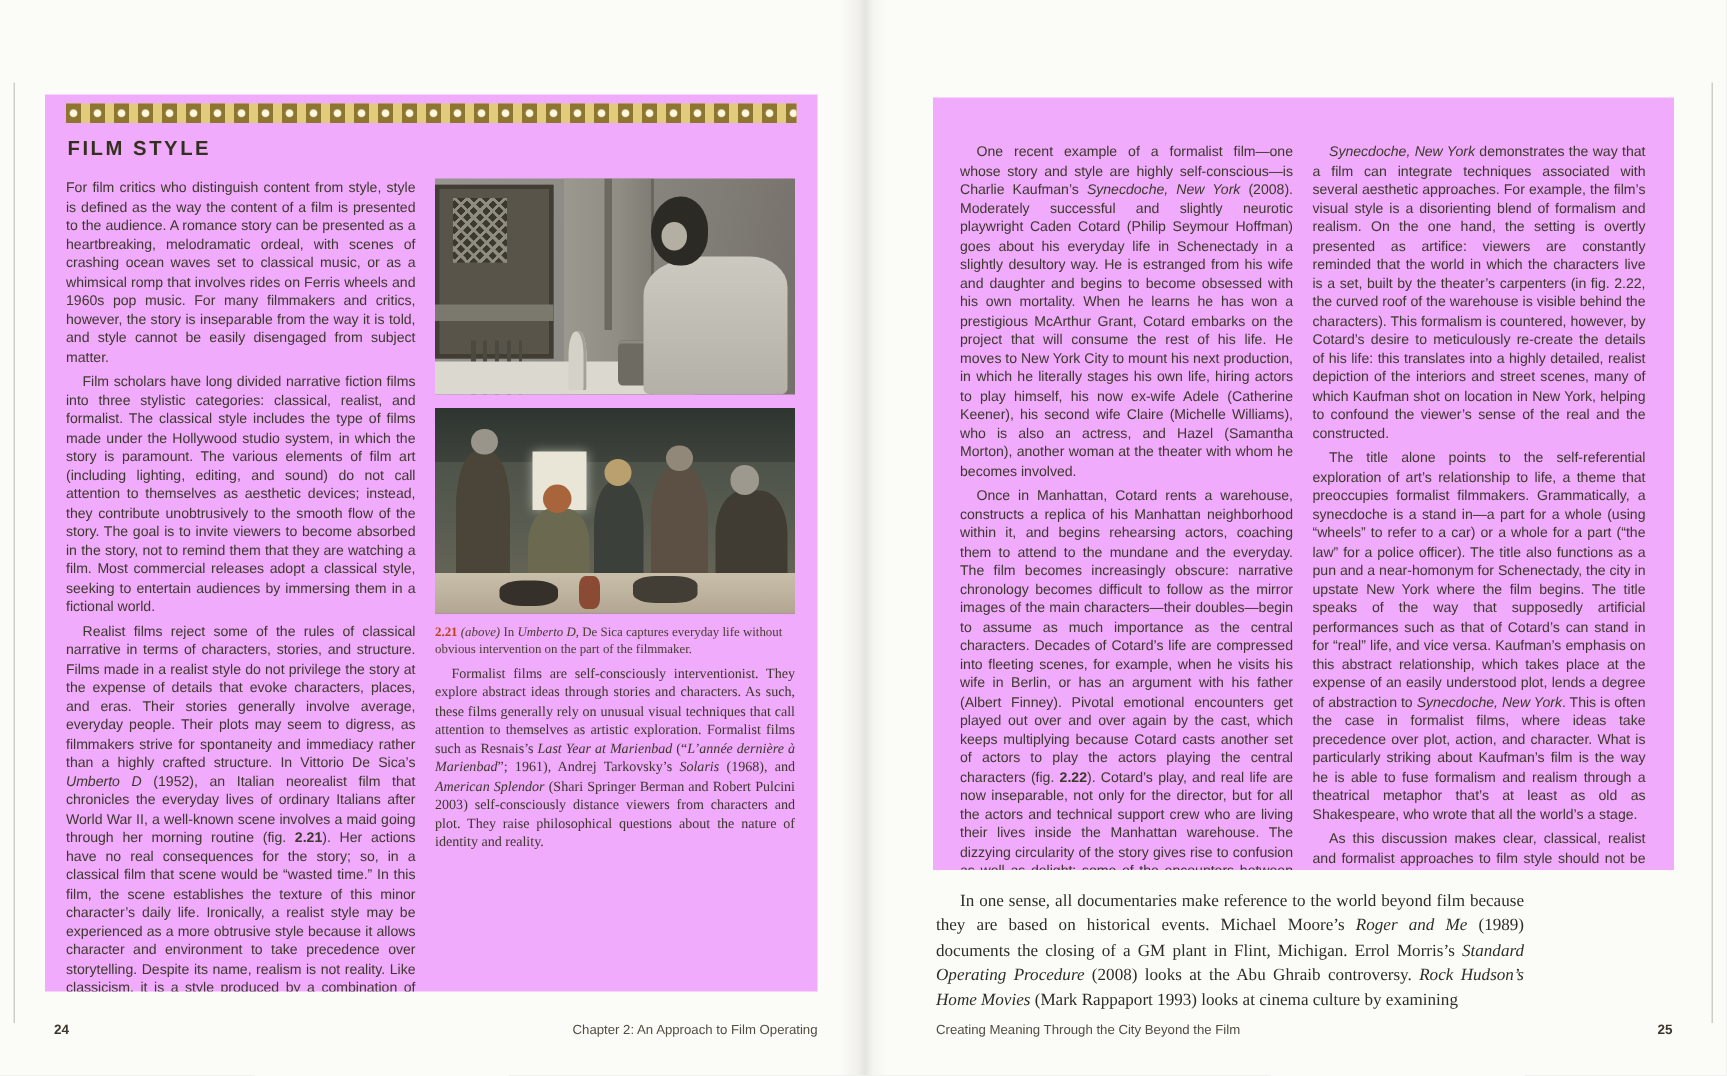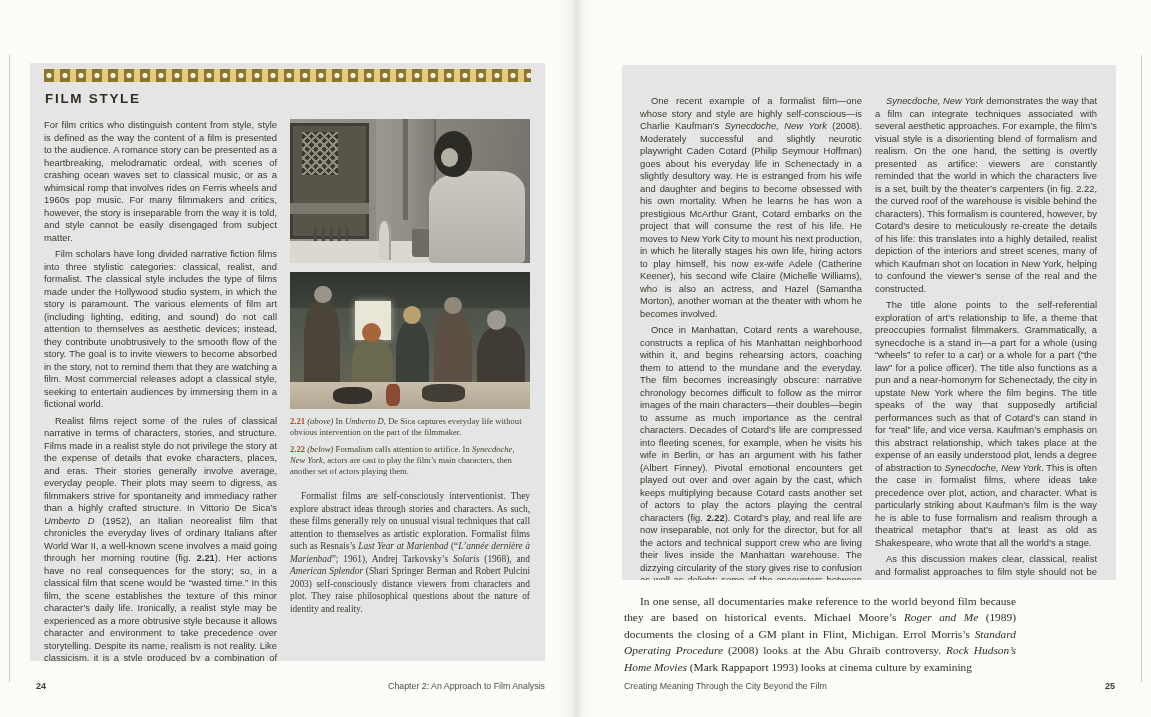--- a/index.html
+++ b/index.html
@@ -6,21 +6,21 @@
   .spread{
     position:relative;width:1151px;height:717px;background:#fbfbf8;
     font-family:"Liberation Sans", sans-serif;color:#3c382b;overflow:hidden;
   }
   .page-edge{position:absolute;width:1px;background:rgba(125,120,105,.35);top:55px;bottom:35px;}
   .edge-left{left:9px;}
   .edge-right{right:9px;}
   .spine{position:absolute;left:560px;top:0;width:32px;height:100%;
     background:linear-gradient(90deg,rgba(0,0,0,0) 0%,rgba(95,90,72,.07) 38%,rgba(95,90,72,.14) 52%,rgba(95,90,72,.04) 70%,rgba(0,0,0,0) 100%);}
 
-  .tan-box{position:absolute;background:#e5e5e5;box-sizing:border-box;overflow:hidden;}
+  .tan-box{position:absolute;background:#f0abfc;box-sizing:border-box;overflow:hidden;}
   .left-box{left:30px;top:63px;width:515px;height:598px;padding:4px 14px 10px 14px;}
   .right-box{left:622px;top:65px;width:494px;height:515px;padding:30px 18px 16px 18px;}
 
   .film-strip{height:13px;margin:2px 0 9px 0;
     background-color:#e3cb7e;
     background-image:
       radial-gradient(circle at 5px 6.5px, #fdf7e0 2.2px, rgba(0,0,0,0) 2.9px),
       repeating-linear-gradient(90deg,#8f7630 0 10px, rgba(0,0,0,0) 10px 16px);
     background-size:16px 13px, 16px 13px;background-repeat:repeat-x;}
 
@@ -138,21 +138,20 @@
           <div class="shape sc-body sc-m2-body"></div>
           <div class="shape sc-head sc-m2-head"></div>
           <div class="shape sc-body sc-m3-body"></div>
           <div class="shape sc-head sc-m3-head"></div>
           <div class="shape sc-table"></div>
           <div class="shape sc-obj1"></div>
           <div class="shape sc-obj2"></div>
           <div class="shape sc-obj3"></div>
         </div>
         <p class="caption"><span class="seg-num">2.21</span><span class="seg-i"> (above)</span><span>  In </span><span class="seg-i">Umberto D</span><span>, De Sica captures everyday life without obvious intervention on the part of the filmmaker.</span></p>
-        <p class="caption last"><span class="seg-num">2.22</span><span class="seg-i"> (below)</span><span>  Formalism calls attention to artifice. In </span><span class="seg-i">Synecdoche, New York</span><span>, actors are cast to play the film’s main characters, then another set of actors playing them.</span></p>
         <p class="body-p indent"><span>Formalist films are self-consciously interventionist. They explore abstract ideas through stories and characters. As such, these films generally rely on unusual visual techniques that call attention to themselves as artistic exploration. Formalist films such as Resnais’s </span><span class="seg-i">Last Year at Marienbad</span><span> (“</span><span class="seg-i">L’année dernière à Marienbad</span><span>”; 1961), Andrej Tarkovsky’s </span><span class="seg-i">Solaris</span><span> (1968), and </span><span class="seg-i">American Splendor</span><span> (Shari Springer Berman and Robert Pulcini 2003) self-consciously distance viewers from characters and plot. They raise philosophical questions about the nature of identity and reality.</span></p>
       </div>
     </div>
   </div>
 
   <div class="tan-box right-box">
     <div class="columns">
       <div class="colC">
         <p class="body-p indent"><span>One recent example of a formalist film—one whose story and style are highly self-conscious—is Charlie Kaufman’s </span><span class="seg-i">Synecdoche, New York</span><span> (2008). Moderately successful and slightly neurotic playwright Caden Cotard (Philip Seymour Hoffman) goes about his everyday life in Schenectady in a slightly desultory way. He is estranged from his wife and daughter and begins to become obsessed with his own mortality. When he learns he has won a prestigious McArthur Grant, Cotard embarks on the project that will consume the rest of his life. He moves to New York City to mount his next production, in which he literally stages his own life, hiring actors to play himself, his now ex-wife Adele (Catherine Keener), his second wife Claire (Michelle Williams), who is also an actress, and Hazel (Samantha Morton), another woman at the theater with whom he becomes involved.</span></p>
         <p class="body-p indent"><span>Once in Manhattan, Cotard rents a warehouse, constructs a replica of his Manhattan neighborhood within it, and begins rehearsing actors, coaching them to attend to the mundane and the everyday. The film becomes increasingly obscure: narrative chronology becomes difficult to follow as the mirror images of the main characters—their doubles—begin to assume as much importance as the central characters. Decades of Cotard’s life are compressed into fleeting scenes, for example, when he visits his wife in Berlin, or has an argument with his father (Albert Finney). Pivotal emotional encounters get played out over and over again by the cast, which keeps multiplying because Cotard casts another set of actors to play the actors playing the central characters (fig. </span><span class="seg-b">2.22</span><span>). Cotard’s play, and real life are now inseparable, not only for the director, but for all the actors and technical support crew who are living their lives inside the Manhattan warehouse. The dizzying circularity of the story gives rise to confusion as well as delight: some of the encounters between and among actors who play one another are absurdly hilarious. In his review of the film, Roger Ebert claims that viewers need to see this film twice: “I watched it the first time and knew it was a great film and that I had not mastered it.”</span></p>
@@ -163,16 +162,16 @@
         <p class="body-p indent"><span>As this discussion makes clear, classical, realist and formalist approaches to film style should not be understood as three rigidly defined categories, but rather as a spectrum of aesthetic choices.</span></p>
       </div>
     </div>
   </div>
 
   <div class="below-para">
     <p class="body-seg-p"><span>In one sense, all documentaries make reference to the world beyond film because they are based on historical events. Michael Moore’s </span><span class="seg-i">Roger and Me</span><span> (1989) documents the closing of a GM plant in Flint, Michigan. Errol Morris’s </span><span class="seg-i">Standard Operating Procedure</span><span> (2008) looks at the Abu Ghraib controversy. </span><span class="seg-i">Rock Hudson’s Home Movies</span><span> (Mark Rappaport 1993) looks at cinema culture by examining</span></p>
   </div>
 
   <div class="footer f-num f-left-num">24</div>
-  <div class="footer f-left-head">Chapter 2: An Approach to Film Analysis</div>
+  <div class="footer f-left-head">Chapter 2: An Approach to Film Operating</div>
   <div class="footer f-right-head">Creating Meaning Through the City Beyond the Film</div>
   <div class="footer f-num f-right-num">25</div>
 </div>
 
 </body></html>

